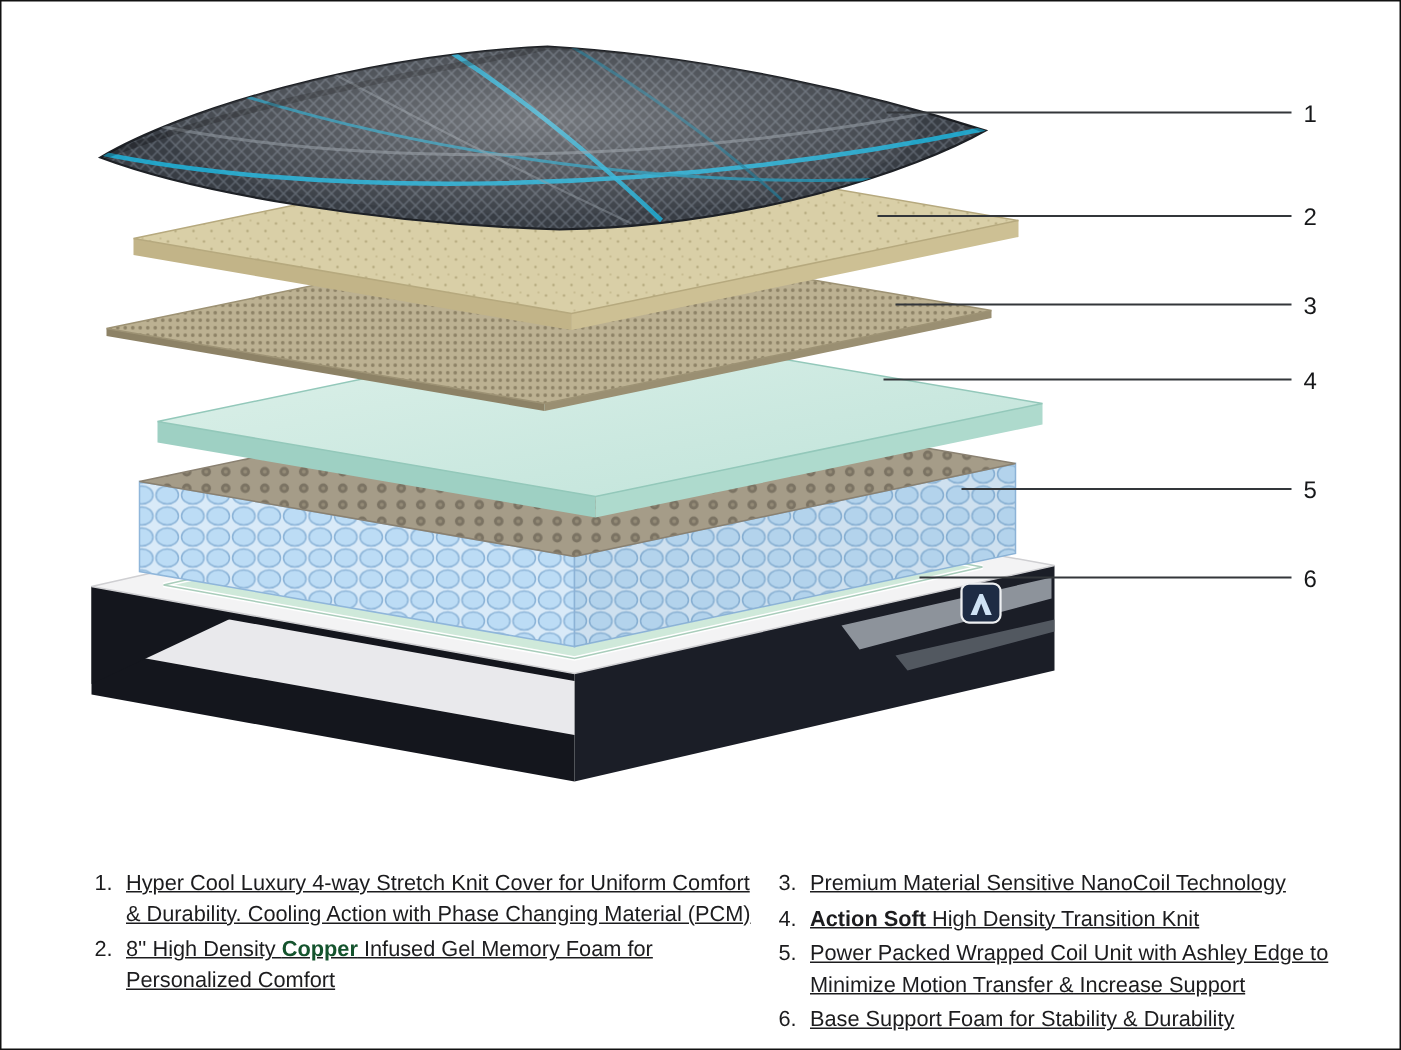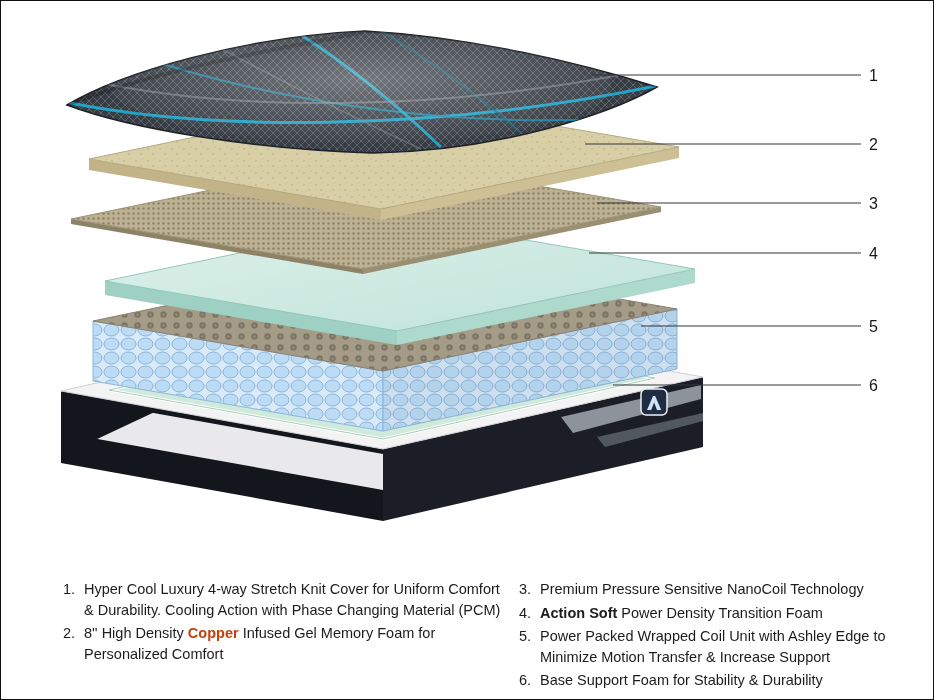--- a/index.html
+++ b/index.html
@@ -25,22 +25,22 @@
   .col-left  { left: 62px;  width: 444px; }
   .col-right { left: 518px; width: 392px; }
   .item {
     display: flex;
     font-size: 14.5px;
     line-height: 1.42;
     color: #1c1c1e;
     margin-bottom: 3px;
   }
   .num { flex: 0 0 21px; }
-  .txt { flex: 1 1 auto; }
-  .copper { color: #c2410c; font-weight: bold; }
+  .txt { flex: 1 1 auto; text-decoration: underline; }
+  .copper { color: #14532d; font-weight: bold; }
   .bold { font-weight: bold; }
 </style>
 </head>
 <body>
 
 <div class="canvas">
 
   <svg width="934" height="560" viewBox="0 0 934 560" font-family="Liberation Sans, sans-serif">
     <defs>
       <pattern id="knit" width="8" height="8" patternUnits="userSpaceOnUse">
@@ -163,25 +163,25 @@
       </div>
       <div class="item">
         <span class="num">2.</span>
         <span class="txt"><span>8'' High Density </span><span class="copper">Copper</span><span> Infused Gel Memory Foam for Personalized Comfort</span></span>
       </div>
     </div>
 
     <div class="col col-right">
       <div class="item">
         <span class="num">3.</span>
-        <span class="txt">Premium Pressure Sensitive NanoCoil Technology</span>
+        <span class="txt">Premium Material Sensitive NanoCoil Technology</span>
       </div>
       <div class="item">
         <span class="num">4.</span>
-        <span class="txt"><span class="bold">Action Soft</span><span> Power Density Transition Foam</span></span>
+        <span class="txt"><span class="bold">Action Soft</span><span> High Density Transition Knit</span></span>
       </div>
       <div class="item">
         <span class="num">5.</span>
         <span class="txt">Power Packed Wrapped Coil Unit with Ashley Edge to Minimize Motion Transfer &amp; Increase Support</span>
       </div>
       <div class="item">
         <span class="num">6.</span>
         <span class="txt">Base Support Foam for Stability &amp; Durability</span>
       </div>
     </div>

